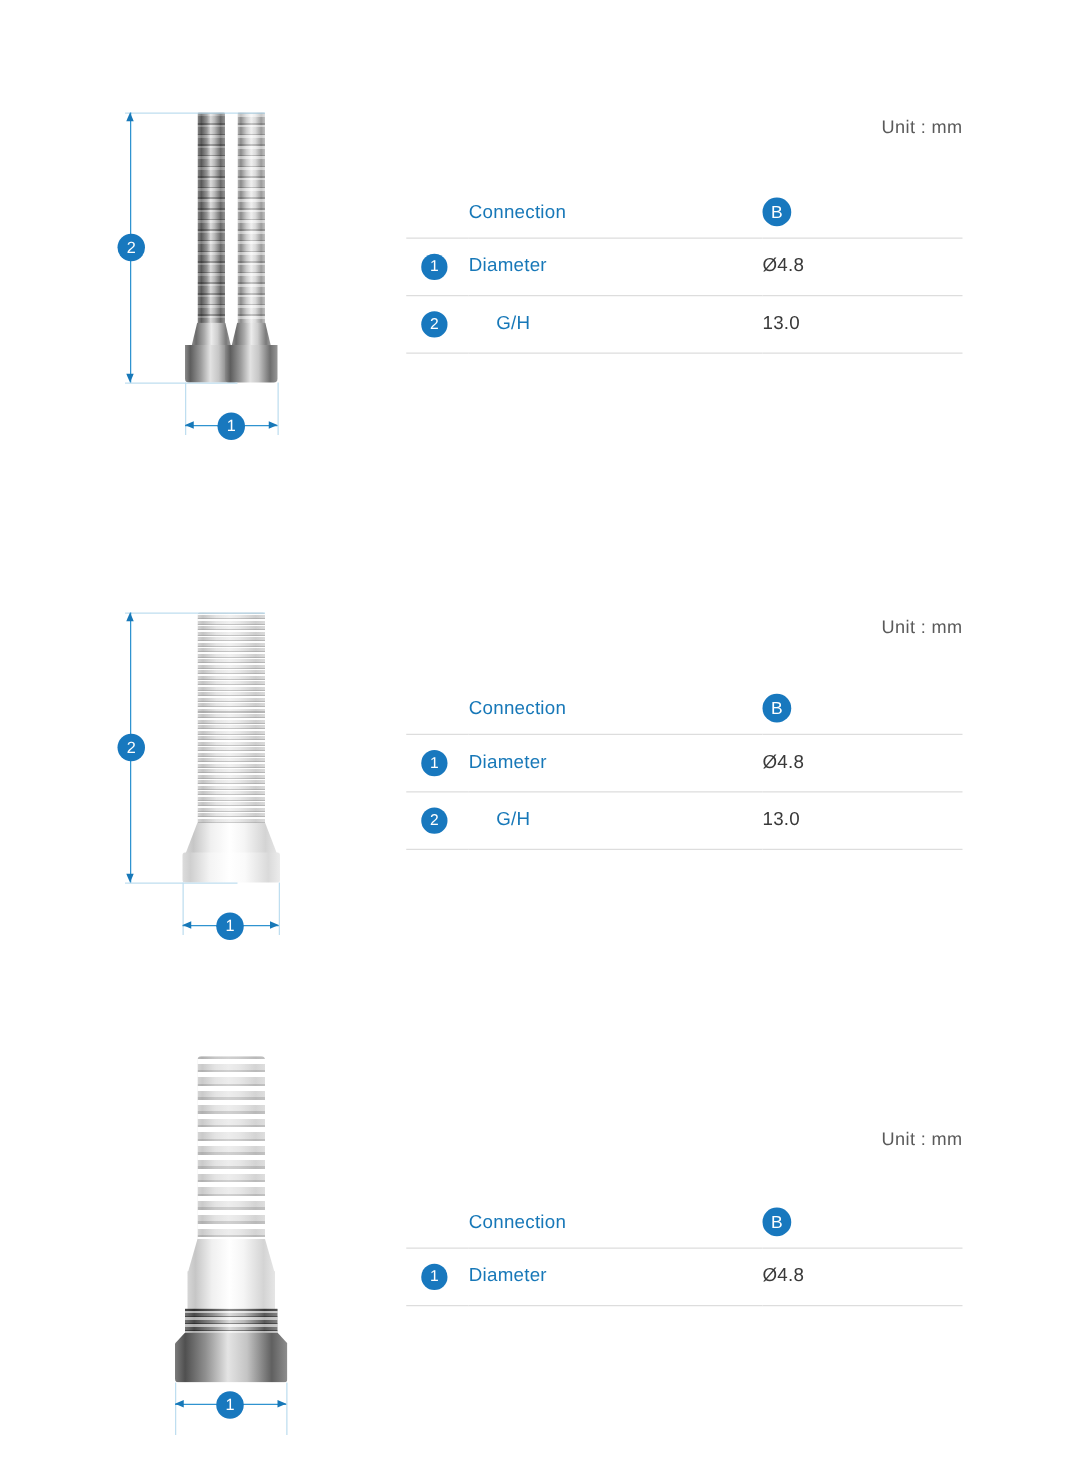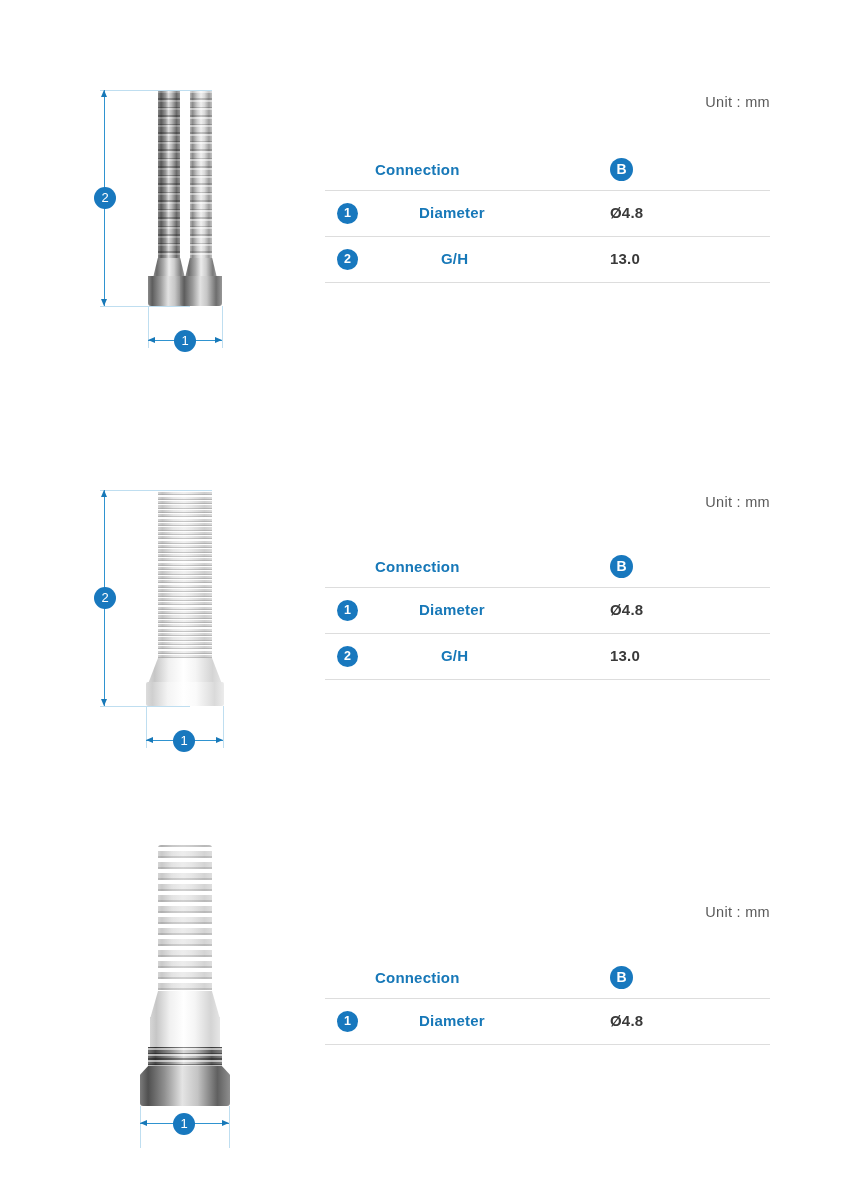--- a/index.html
+++ b/index.html
@@ -160,21 +160,21 @@
     white-space: nowrap;
   }
   .spec-table {
     position: absolute;
     left: 0;
     width: 445px;
     border-collapse: collapse;
   }
   .spec-table th, .spec-table td {
     padding: 0;
-    font-weight: bold;
+    font-weight: normal;
     text-align: left;
   }
   .col-no    { width: 50px; }
   .col-name  { width: 235px; }
   .col-value { width: 160px; }
 
   .spec-table thead th {
     height: 40px;
     vertical-align: middle;
   }
@@ -210,21 +210,20 @@
     color: #ffffff;
     font-size: 12.5px;
     line-height: 21px;
     text-align: center;
     margin-left: 12px;
   }
   .row-name {
     font-size: 15px;
     color: #1778b8;
     letter-spacing: 0.2px;
-    margin-left: 44px;
   }
   .row-value {
     font-size: 15px;
     color: #3a3a3a;
     letter-spacing: 0.2px;
   }
   .indent-1 { padding-left: 0px; }
   .indent-2 { padding-left: 22px; }
 </style>
 </head>

